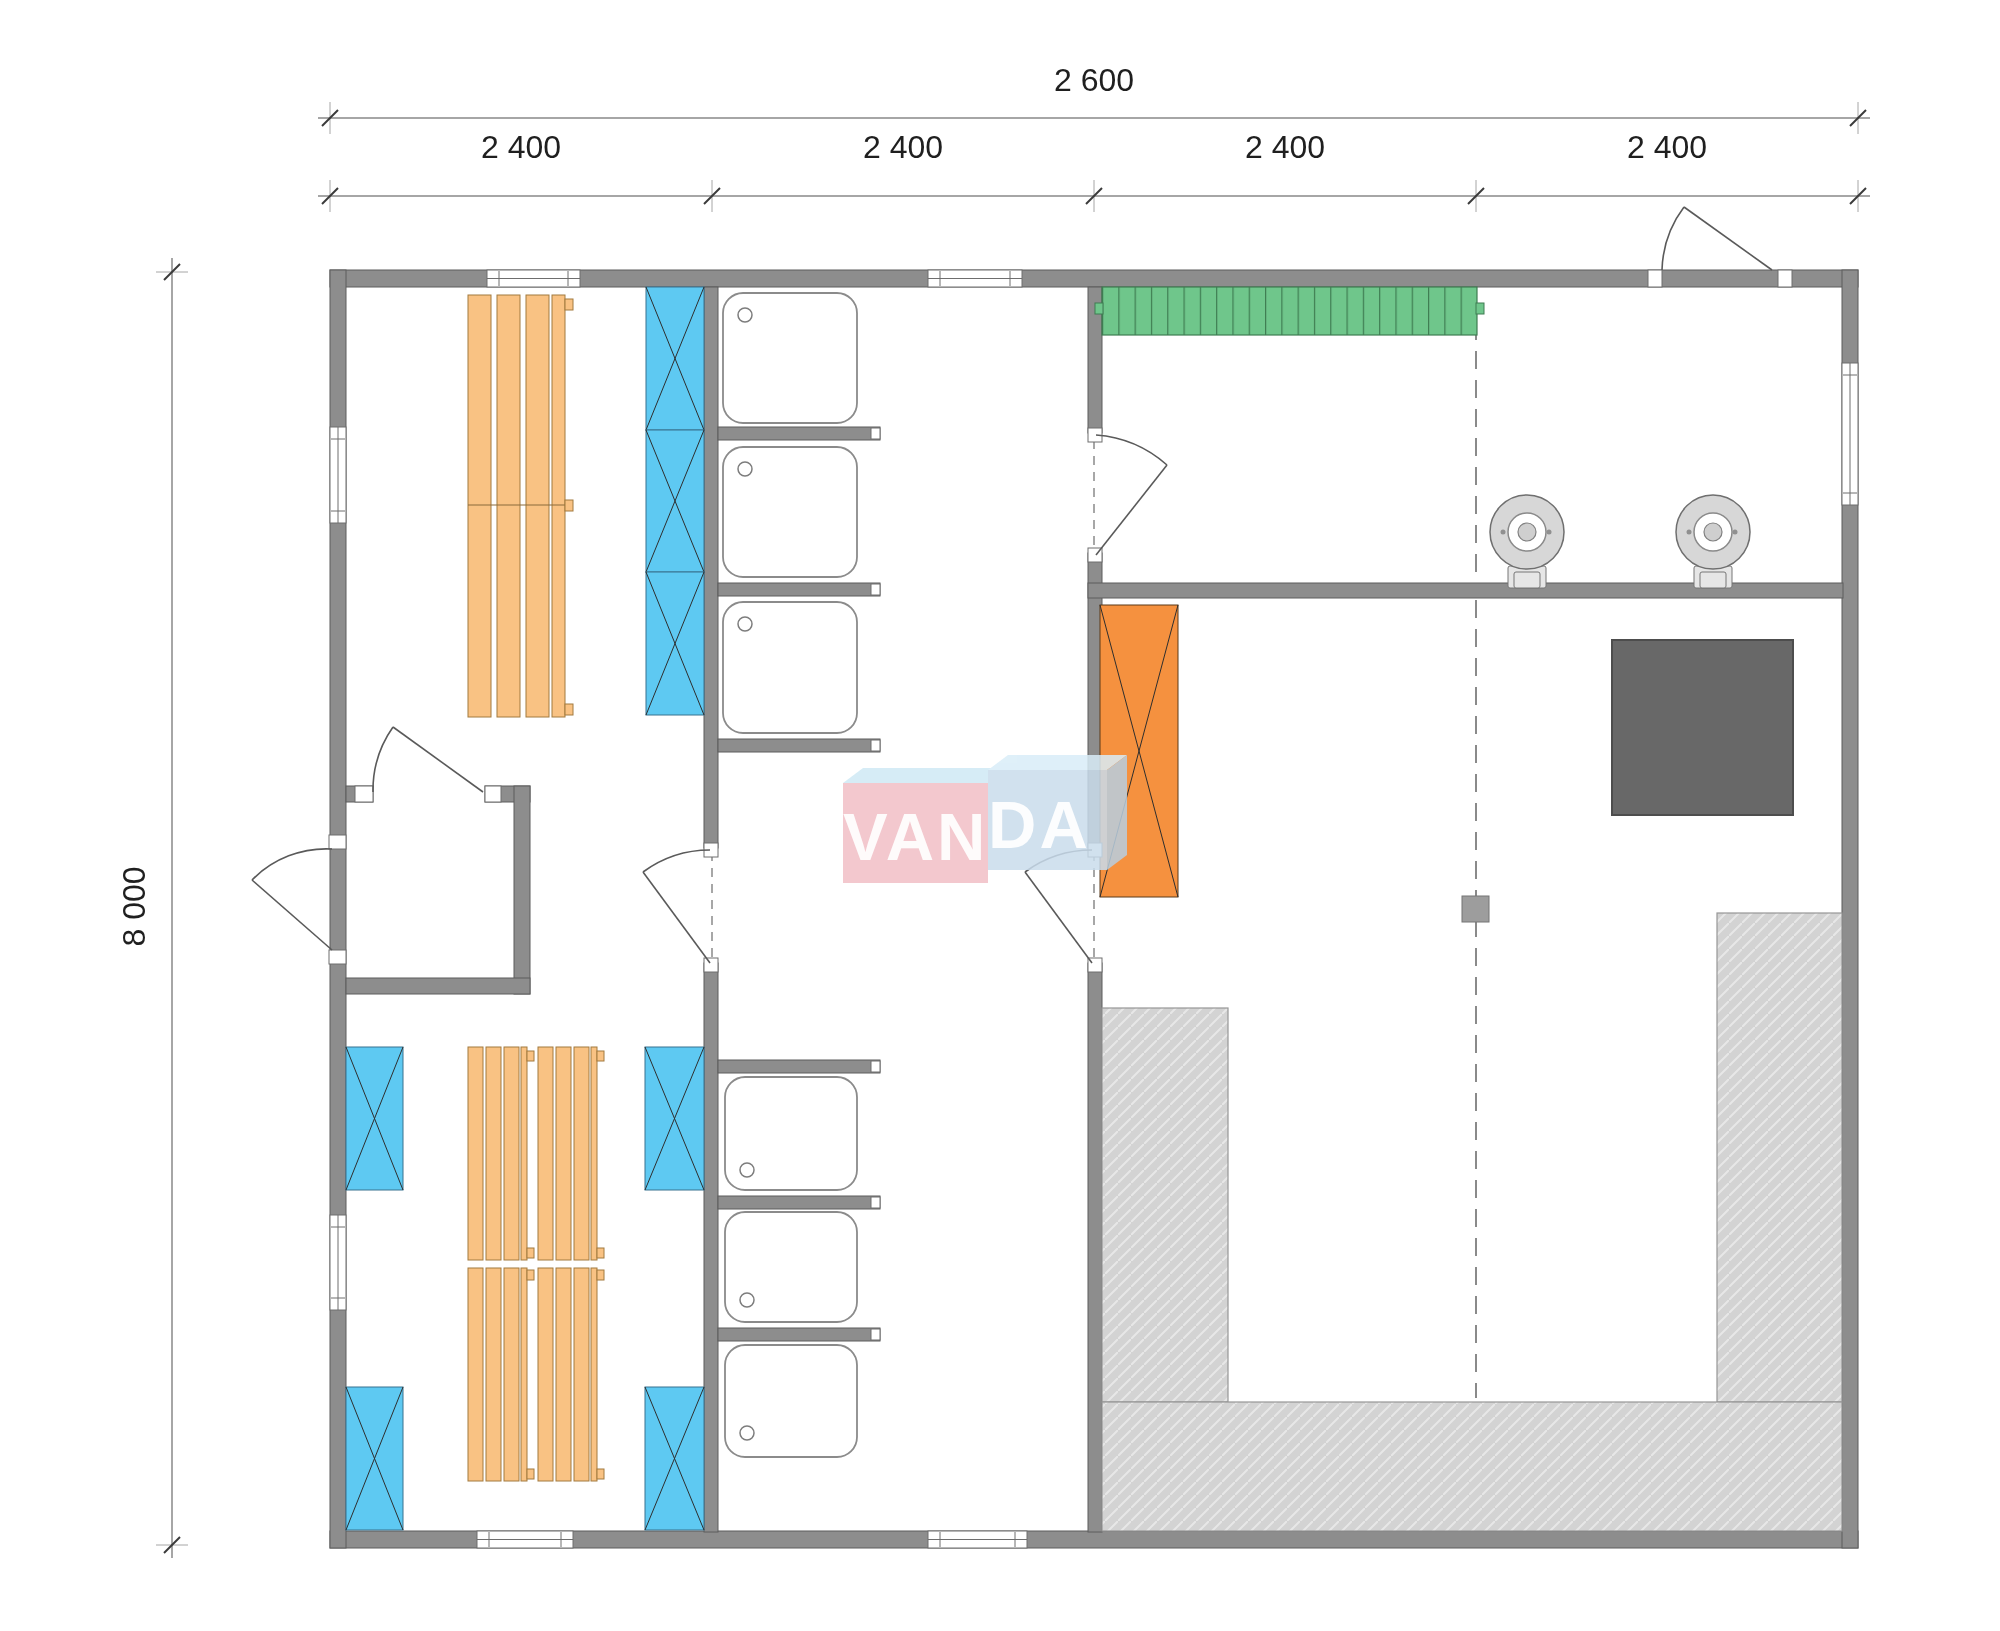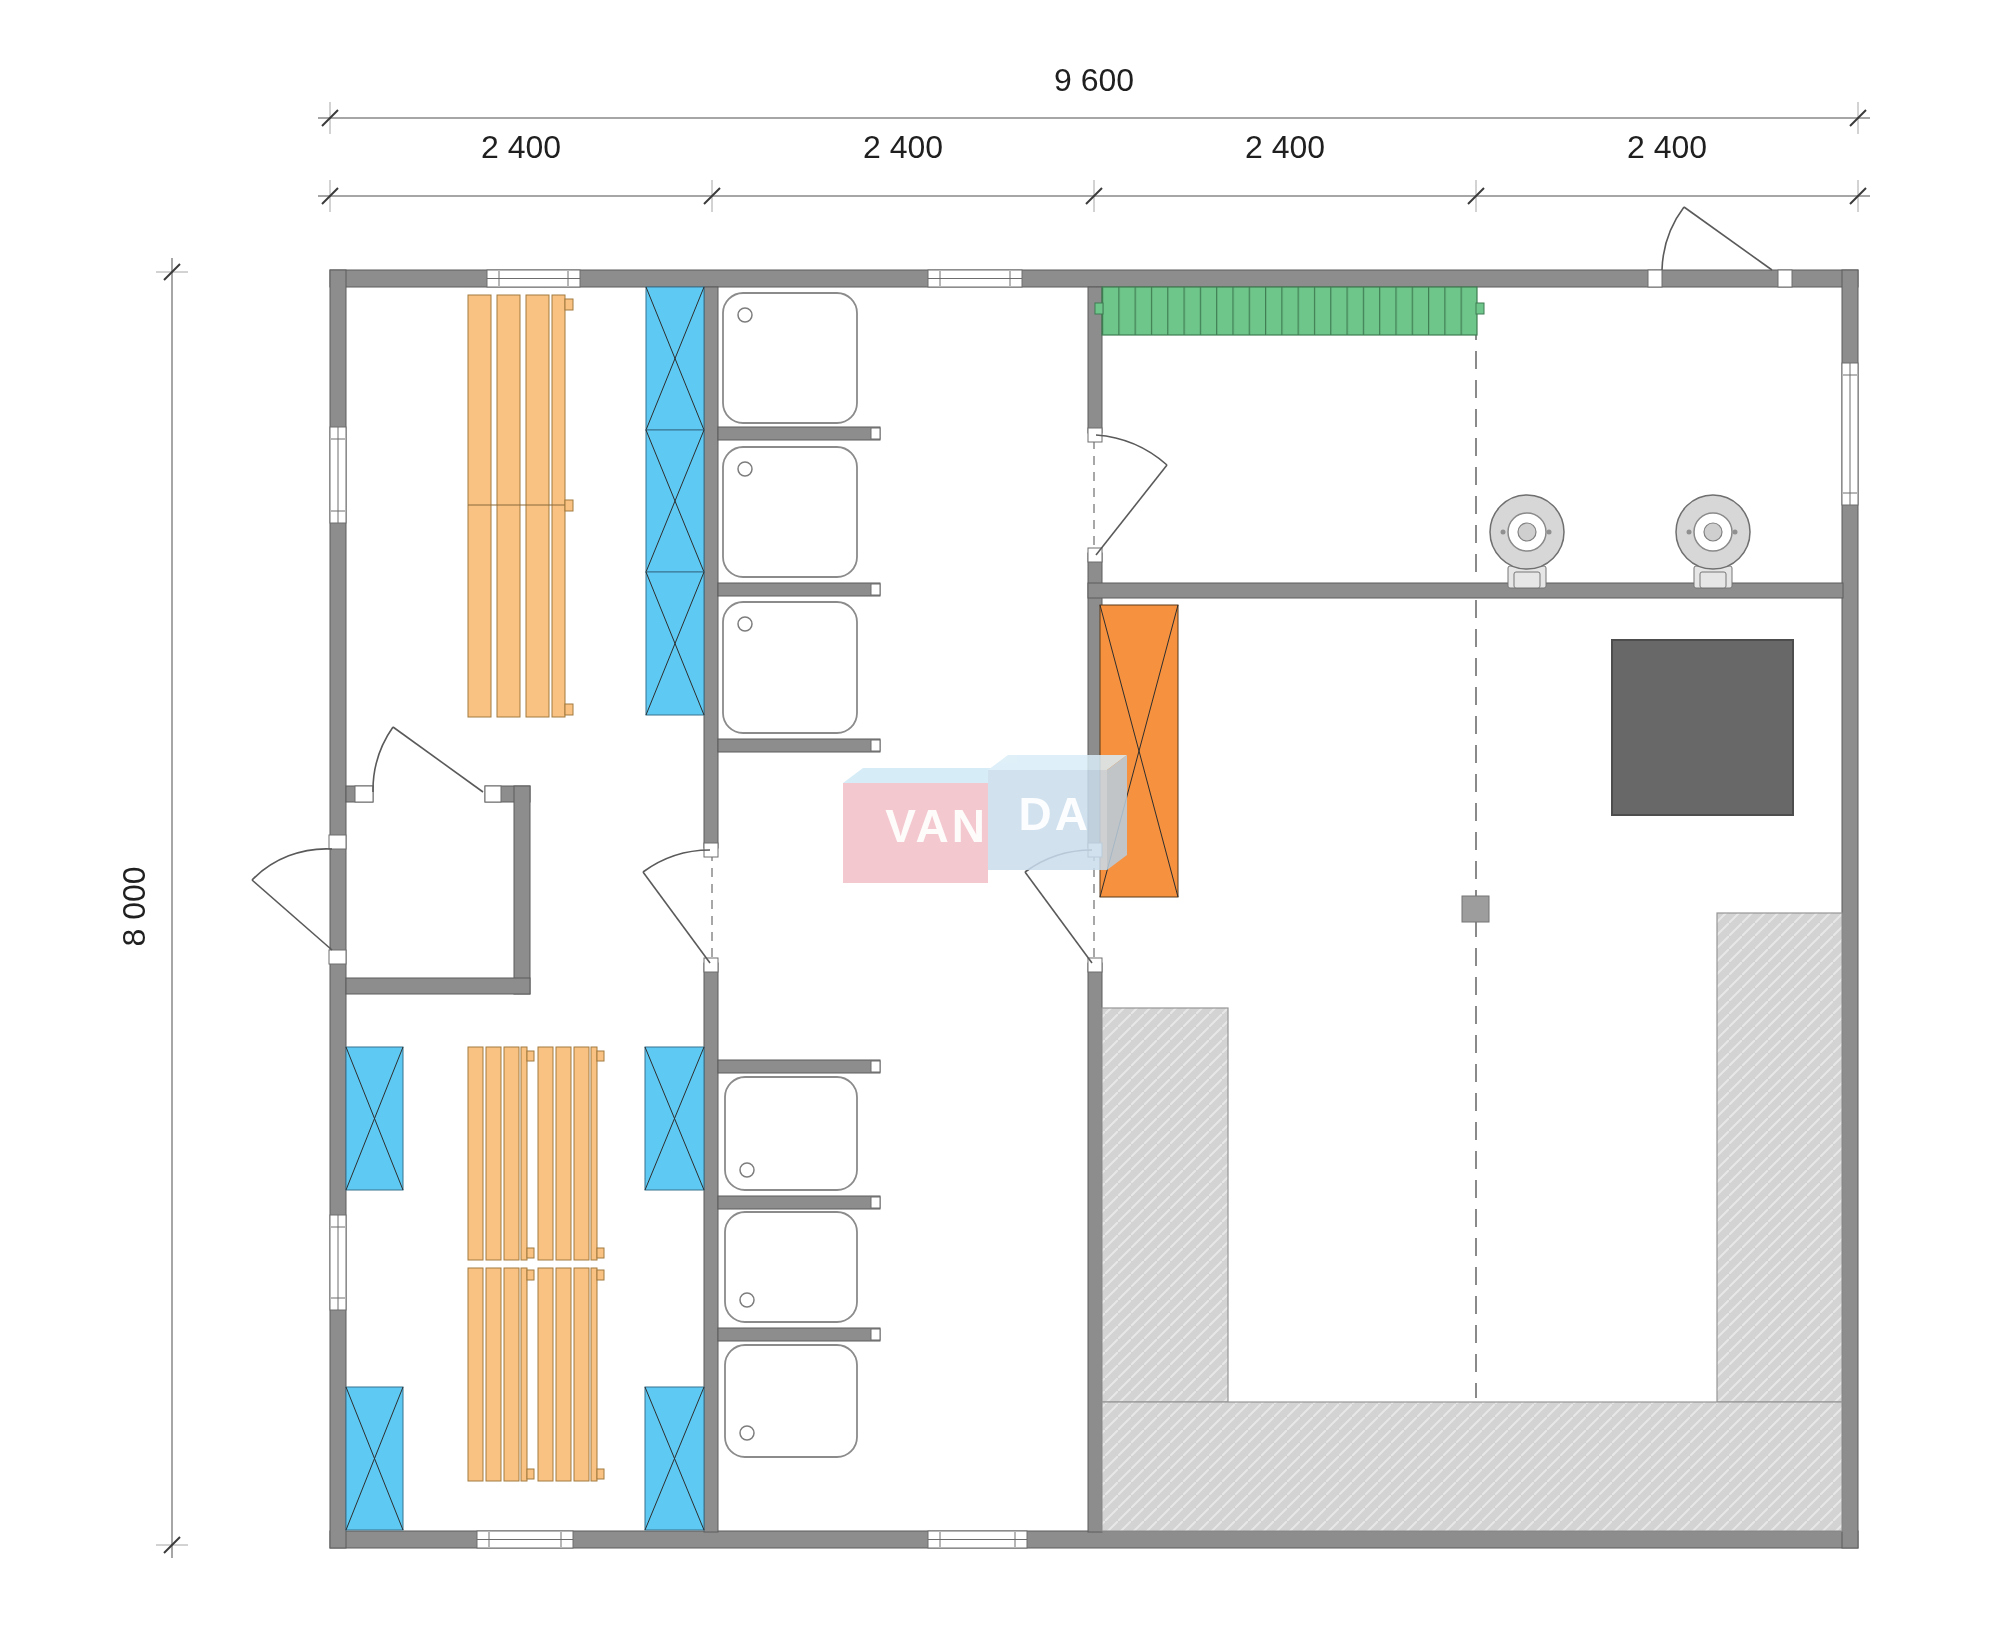--- a/index.html
+++ b/index.html
@@ -30,22 +30,22 @@
   .appl-core{fill:#cfcfcf;stroke:#808080;stroke-width:1.2;}
   .appl-dot{fill:#909090;}
   .appl-base{fill:#e6e6e6;stroke:#777;stroke-width:1;}
   .dimline{stroke:#a6a6a6;stroke-width:2;}
   .dimext{stroke:#a6a6a6;stroke-width:1;}
   .dimtick{stroke:#3a3a3a;stroke-width:2;}
   
   .dimlabel{position:absolute;color:#1f1f1f;font-size:32px;text-align:center;white-space:nowrap;}
   .dimlabel.vert{transform:rotate(-90deg);transform-origin:center center;}
   
-  .wm-text{position:absolute;color:rgba(255,255,255,0.92);font-weight:bold;font-size:46px;
-           letter-spacing:3px;text-align:right;line-height:1;}
+  .wm-text{position:absolute;color:rgba(255,255,255,0.92);font-weight:bold;font-size:67px;
+           letter-spacing:3px;text-align:left;line-height:1;}
 </style>
 </head>
 <body>
 
 <div class="canvas">
 
 <svg width="2000" height="1631" viewBox="0 0 2000 1631" xmlns="http://www.w3.org/2000/svg">
   <defs>
     <pattern id="hatch" patternUnits="userSpaceOnUse" width="13" height="13">
       <rect width="13" height="13" style="fill:var(--platform,#d3d3d3)"></rect>
@@ -352,21 +352,21 @@
 
   <g opacity="0.85">
     <polygon points="843,783 863,768 1008,768 988,783" fill="#cfe9f5"></polygon>
     <rect x="843" y="783" width="145" height="100" style="fill:var(--watermark_pink,#f2bfc6)"></rect>
     <polygon points="988,770 1008,755 1127,755 1107,770" fill="#d9edf8"></polygon>
     <polygon points="1107,770 1127,755 1127,855 1107,870" fill="#b9cfe0"></polygon>
     <rect x="988" y="770" width="119" height="100" style="fill:var(--watermark_blue,#c9dcec)"></rect>
   </g>
 </svg>
 
-<div class="dimlabel" style="left:994px;top:62px;width:200px;">9 600</div>
+<div class="dimlabel" style="left:994px;top:62px;width:200px;">2 600</div>
 <div class="dimlabel" style="left:441px;top:129px;width:160px;">2 400</div>
 <div class="dimlabel" style="left:823px;top:129px;width:160px;">2 400</div>
 <div class="dimlabel" style="left:1205px;top:129px;width:160px;">2 400</div>
 <div class="dimlabel" style="left:1587px;top:129px;width:160px;">2 400</div>
 <div class="dimlabel vert" style="left:54px;top:888px;width:160px;">8 000</div>
 
 <div class="wm-text" style="left:843px;top:803px;width:145px;">VAN</div>
 <div class="wm-text" style="left:988px;top:791px;width:103px;">DA</div>
 
 </div>

